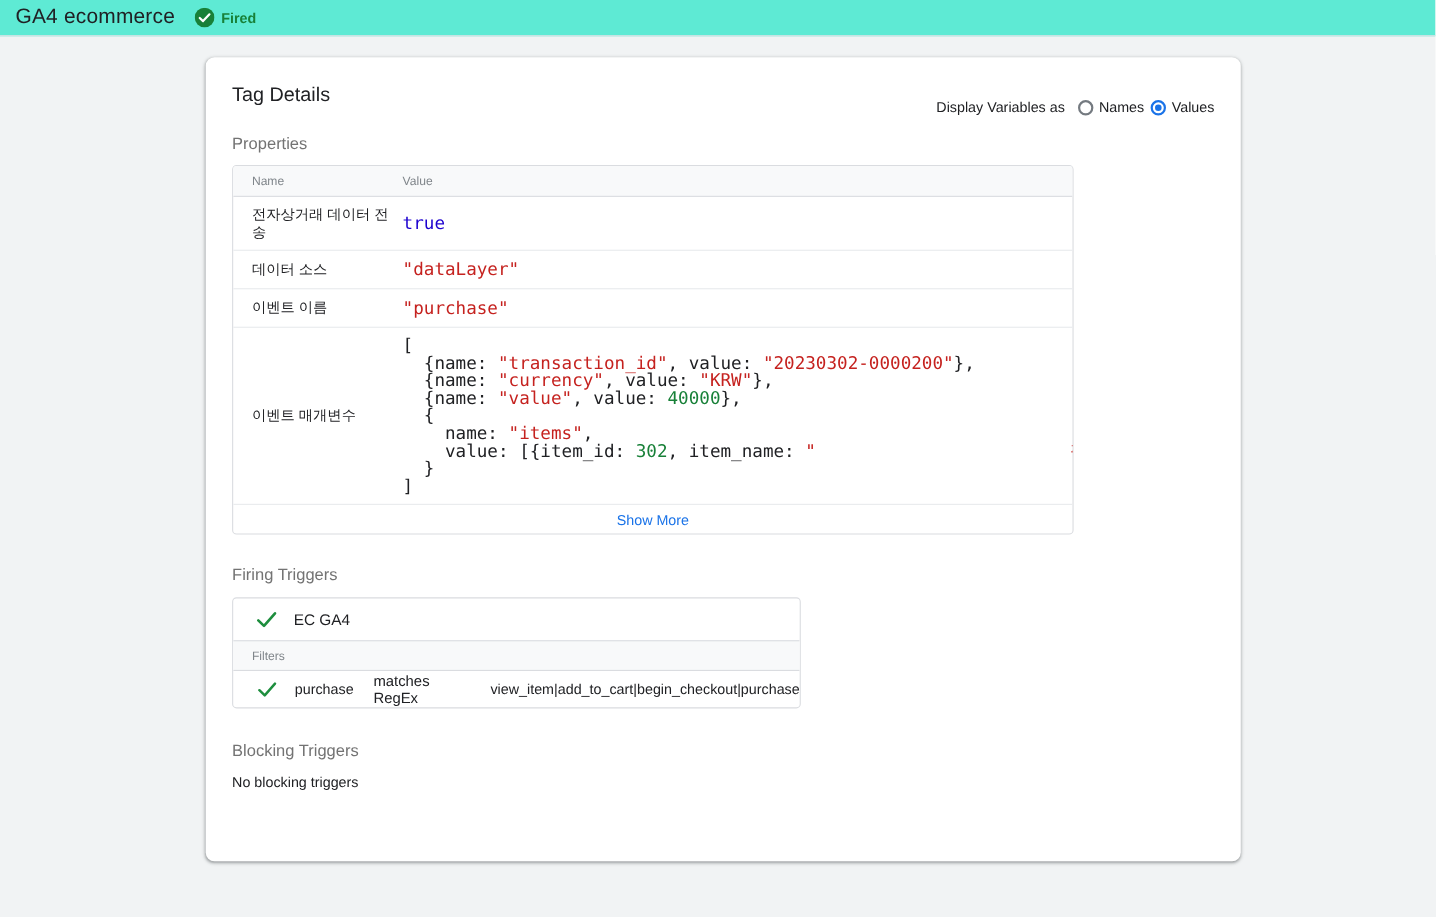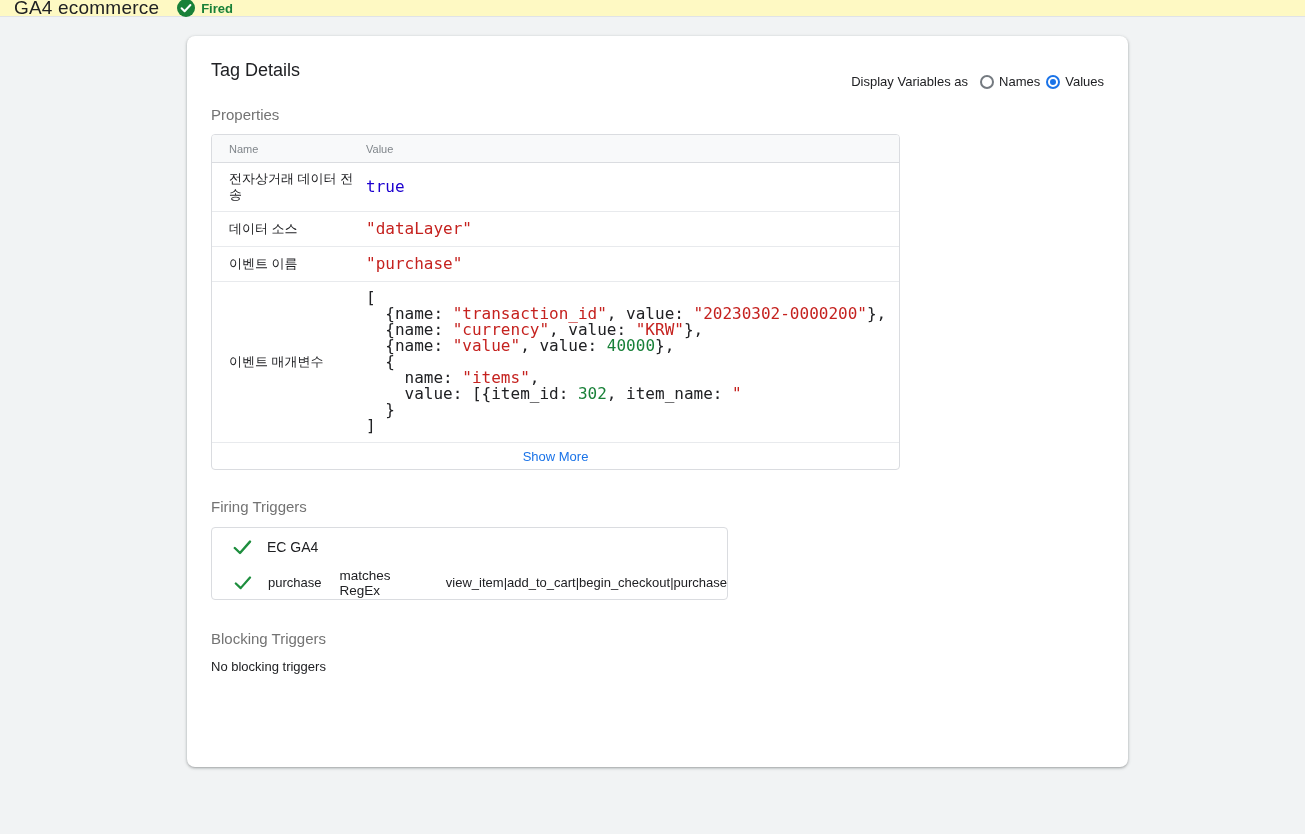--- a/index.html
+++ b/index.html
@@ -6,21 +6,21 @@
   html, body { margin: 0; padding: 0; }
   body {
     width: 1305px; height: 834px;
     background: #f1f3f4;
     font-family: "Liberation Sans", sans-serif;
     color: #202124;
     overflow: hidden;
   }
   
   .topbar {
-    height: 17px; background: #fef9c3;
+    height: 33px; background: #5eead4;
     border-bottom: 1px solid #e0e3e7;
     display: flex; align-items: center;
     padding-left: 14px;
   }
   .page-title { font-size: 19px; color: #202124; letter-spacing: .2px; }
   .fired-badge { margin-left: 18px; display: flex; align-items: center; gap: 6px;
     color: #188038; font-size: 13px; font-weight: 700; }
   .fired-badge svg { display: block; }
   
   .card {
@@ -35,21 +35,21 @@
   .display-vars { display: flex; align-items: center; font-size: 13px; color: #202124; margin-top: 14px; }
   .display-vars .dv-label { margin-right: 6px; }
   .radio-opt { display: flex; align-items: center; margin-left: 6px; cursor: pointer; }
   .radio { width: 14px; height: 14px; border: 2px solid #747a80; border-radius: 50%;
     display: inline-block; margin-right: 5px; position: relative; background: #fff; }
   .radio.sel { border-color: #1a73e8; }
   .radio.sel::after { content: ""; position: absolute; left: 2px; top: 2px;
     width: 6px; height: 6px; border-radius: 50%; background: #1a73e8; }
   .section-label { font-size: 15px; color: #737373; height: 17px; line-height: 17px; }
   
-  .props-table { width: 689px; margin-top: 11px; border: 1px solid #dadce0;
+  .props-table { width: 765px; margin-top: 11px; border: 1px solid #dadce0;
     border-radius: 4px; overflow: hidden; background: #fff; }
   .thead { display: grid; grid-template-columns: 154px 1fr; height: 28px;
     align-items: center; background: #f8f9fa; border-bottom: 1px solid #dadce0;
     font-size: 11px; color: #80868b; }
   .thead .th-name { padding-left: 17px; }
   .prow { display: grid; grid-template-columns: 154px 1fr; align-items: center;
     min-height: 35px; border-bottom: 1px solid #e8eaed; font-size: 13px; }
   .pname { padding: 8px 4px 8px 17px; color: #202124; line-height: 16px; }
   .pvalue { padding: 8px 8px 8px 0; }
   .pvalue.mono { font-family: "DejaVu Sans Mono", monospace; font-size: 16px; }
@@ -160,20 +160,21 @@
 
   <div class="section-label gap-28">Firing Triggers</div>
 
   <div class="trigger-table">
     <div class="trigger-row">
       <svg class="check-icon" width="19" height="15" viewBox="0 0 19 15">
         <path d="M1.8 8 L7 13 L17 1.6" stroke="#1e8e3e" stroke-width="2.4" fill="none" stroke-linecap="round" stroke-linejoin="round"></path>
       </svg>
       <span class="tname">EC GA4</span>
     </div>
+    <div class="filters-head">Filters</div>
     <div class="filter-row">
       <svg class="check-icon" width="18" height="14" viewBox="0 0 19 15">
         <path d="M1.8 8 L7 13 L17 1.6" stroke="#1e8e3e" stroke-width="2.4" fill="none" stroke-linecap="round" stroke-linejoin="round"></path>
       </svg>
       <span class="filter-var">purchase</span>
       <span class="filter-op">matches RegEx</span>
       <span class="filter-val">view_item|add_to_cart|begin_checkout|purchase</span>
     </div>
   </div>
 

